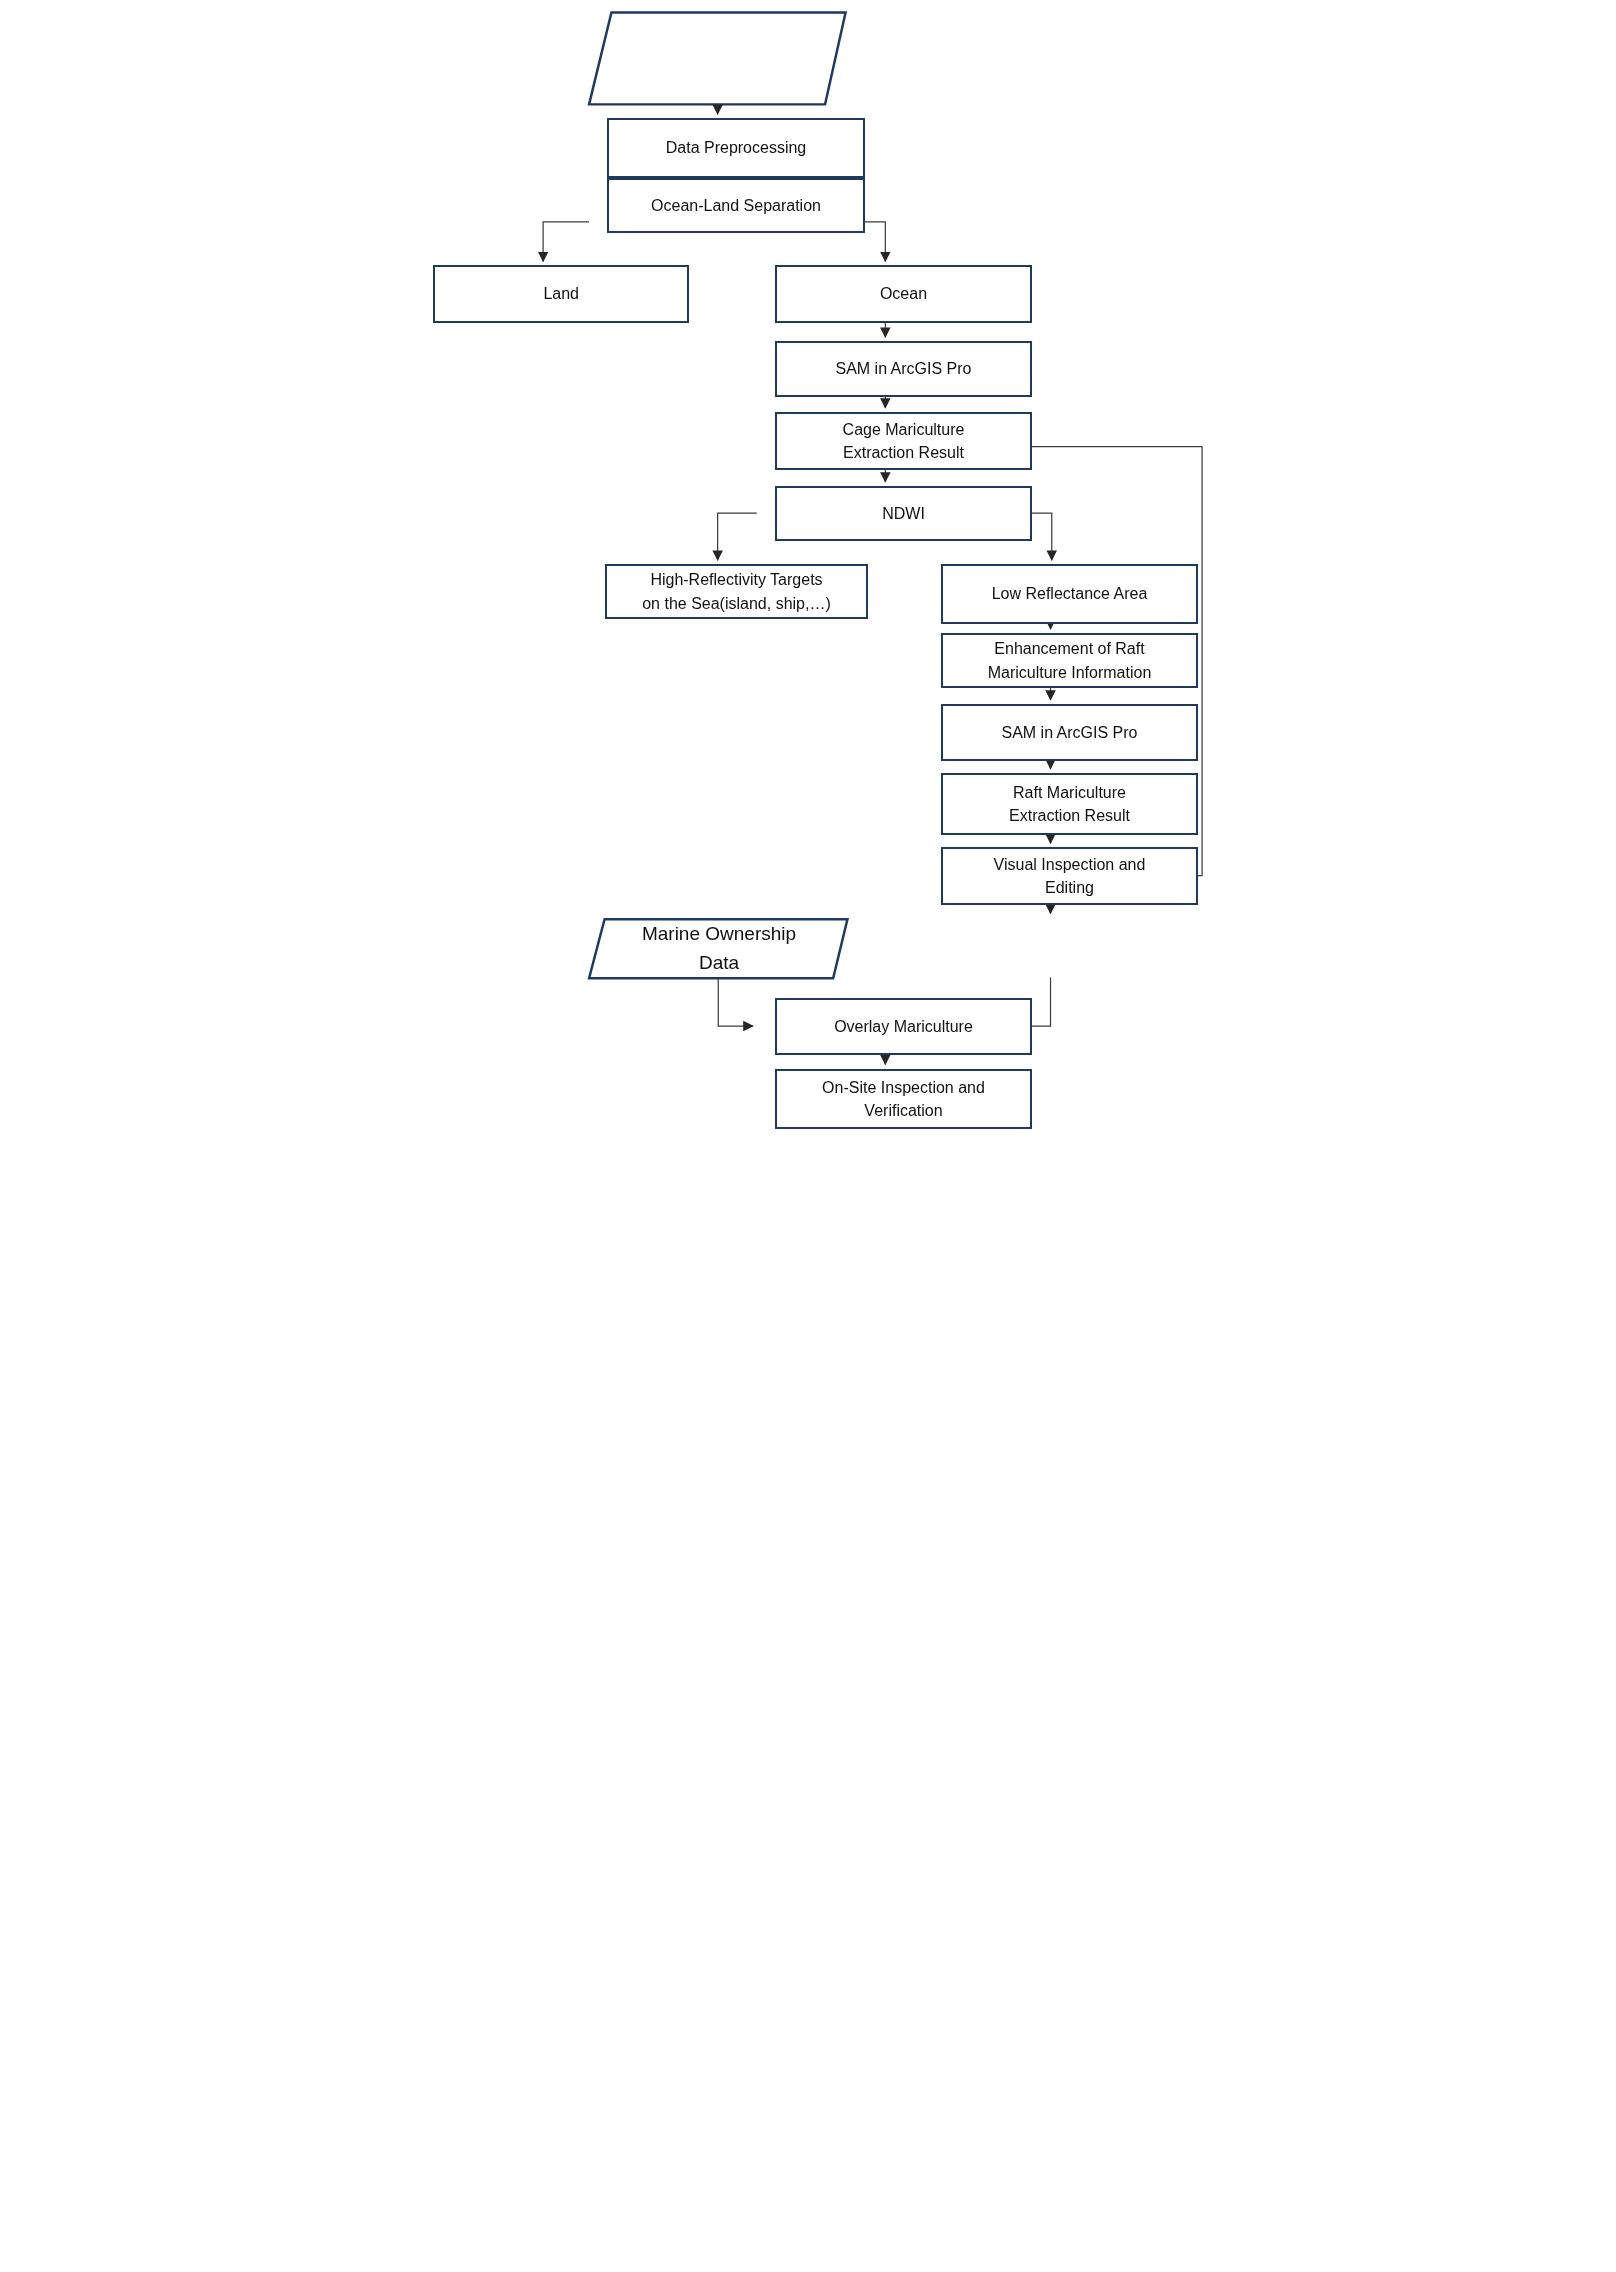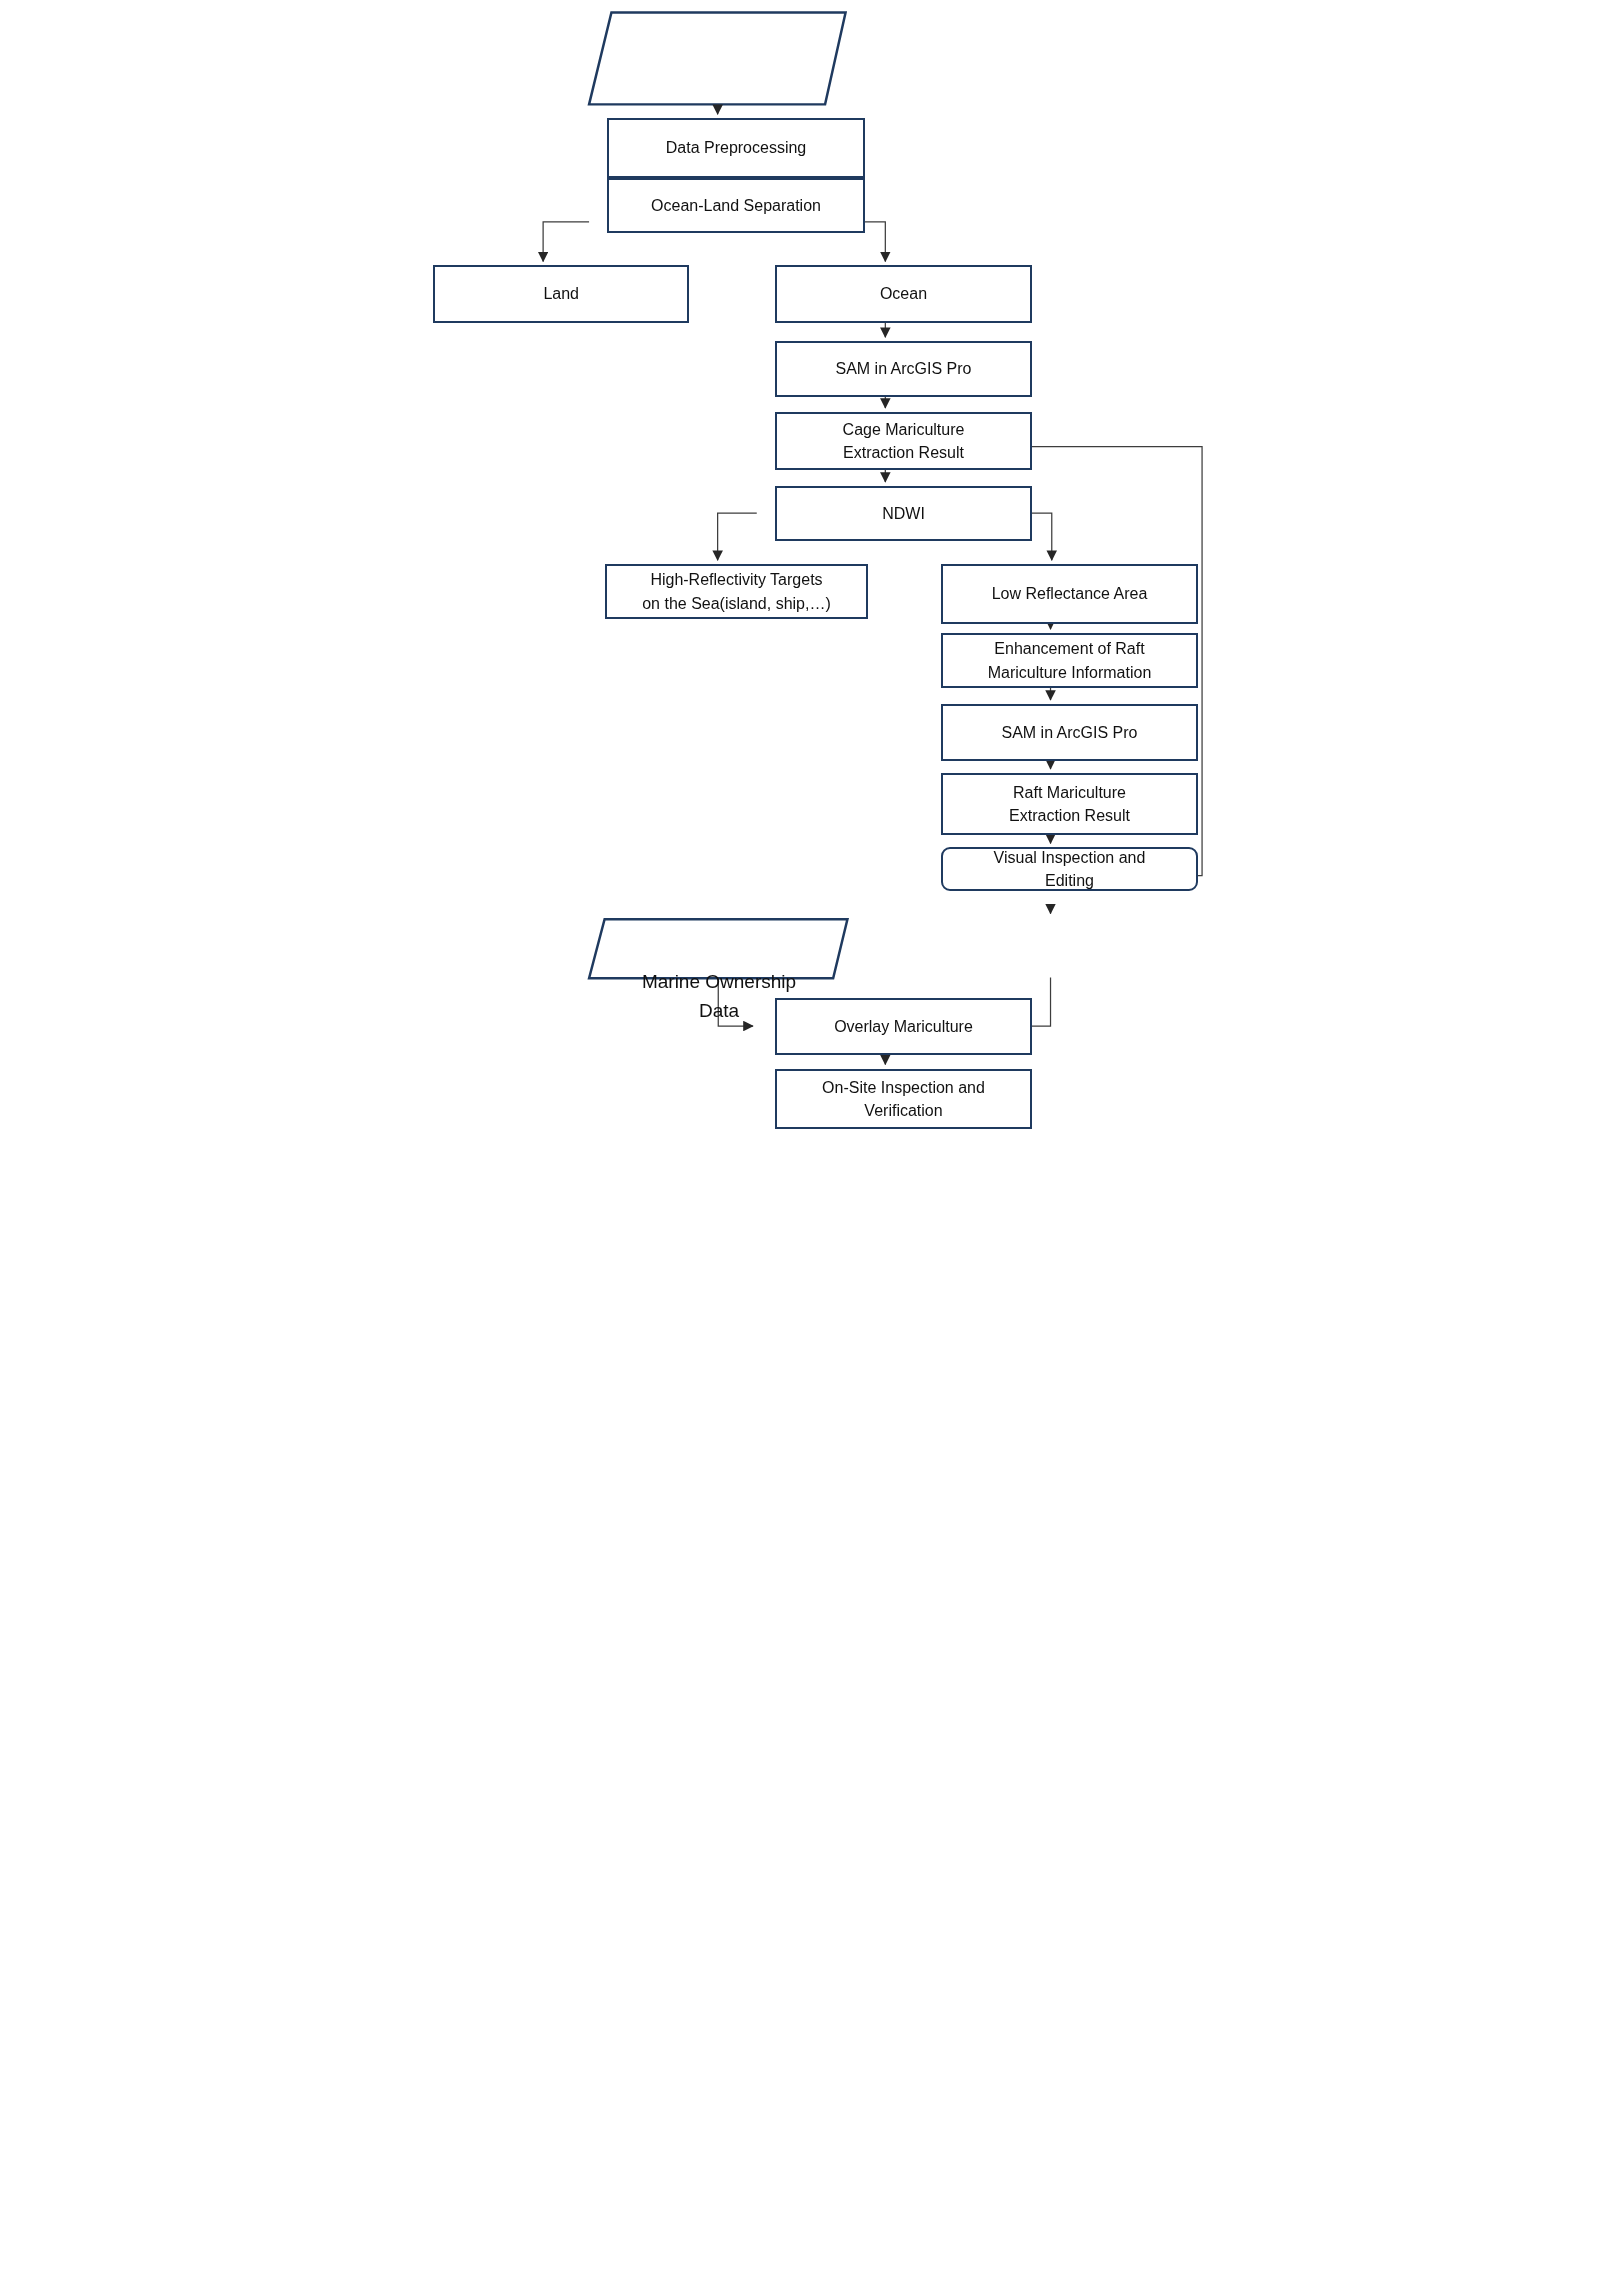--- a/index.html
+++ b/index.html
@@ -61,23 +61,23 @@
   #n-land          {left:11.2px;  top:265px;  width:256px; height:58px;}
   #n-ocean         {left:353px; top:265px;  width:257px; height:58px;}
   #n-sam1          {left:353px; top:341px;  width:257px; height:56px;}
   #n-cage          {left:353px; top:412px;  width:257px; height:58px;}
   #n-ndwi          {left:353px; top:486px;  width:257px; height:55px;}
   #n-highrefl      {left:183px; top:564px;  width:263px; height:55px;}
   #n-lowrefl       {left:519px; top:564px;  width:257px; height:60px;}
   #n-enhance       {left:519px; top:633px; width:257px; height:55px;}
   #n-sam2          {left:519px; top:704px; width:257px; height:57px;}
   #n-raft          {left:519px; top:773px; width:257px; height:62px;}
-  #n-visual        {left:519px; top:847px; width:257px; height:44px;border-radius:9px;}
+  #n-visual        {left:519px; top:847px; width:257px; height:58px;}
   #n-spatial       {left:519px; top:918px; width:257px; height:60px;}
-  #n-marine-label  {left:199px; top:919px; width:232px; height:59px;margin-top:48px;}
+  #n-marine-label  {left:199px; top:919px; width:232px; height:59px;}
   #n-overlay       {left:353px; top:998px; width:257px; height:57px;}
   #n-onsite        {left:353px; top:1069px; width:257px; height:60px;}
 </style>
 </head>
 <body>
 
 <div id="canvas">
 
   <svg id="connector-layer" viewBox="0 0 1301 1829" xmlns="http://www.w3.org/2000/svg" aria-hidden="true">
     <defs>

